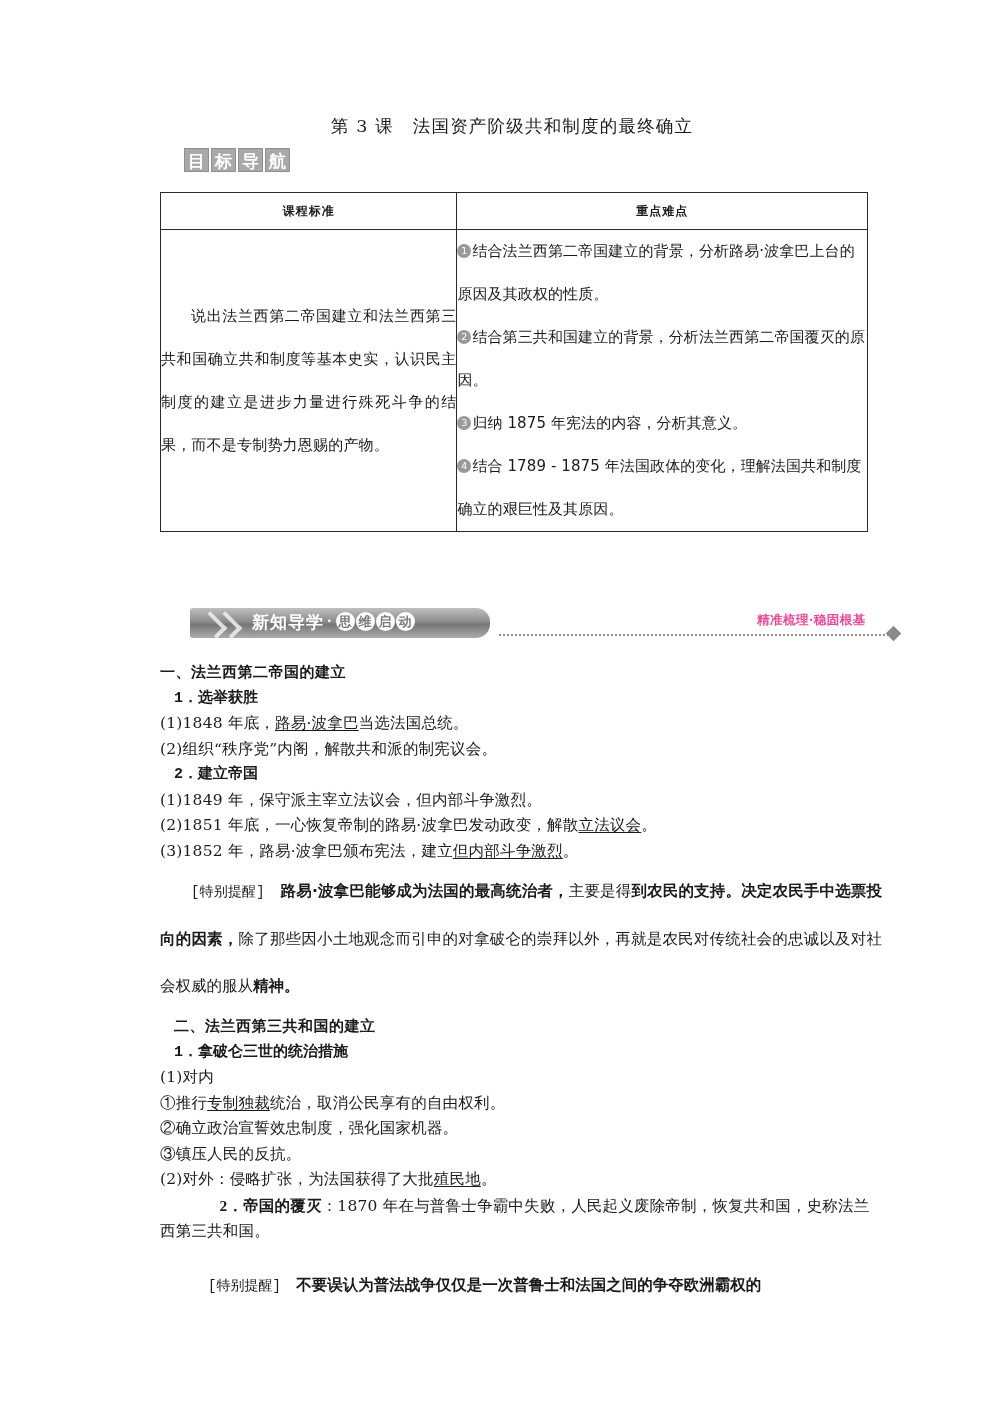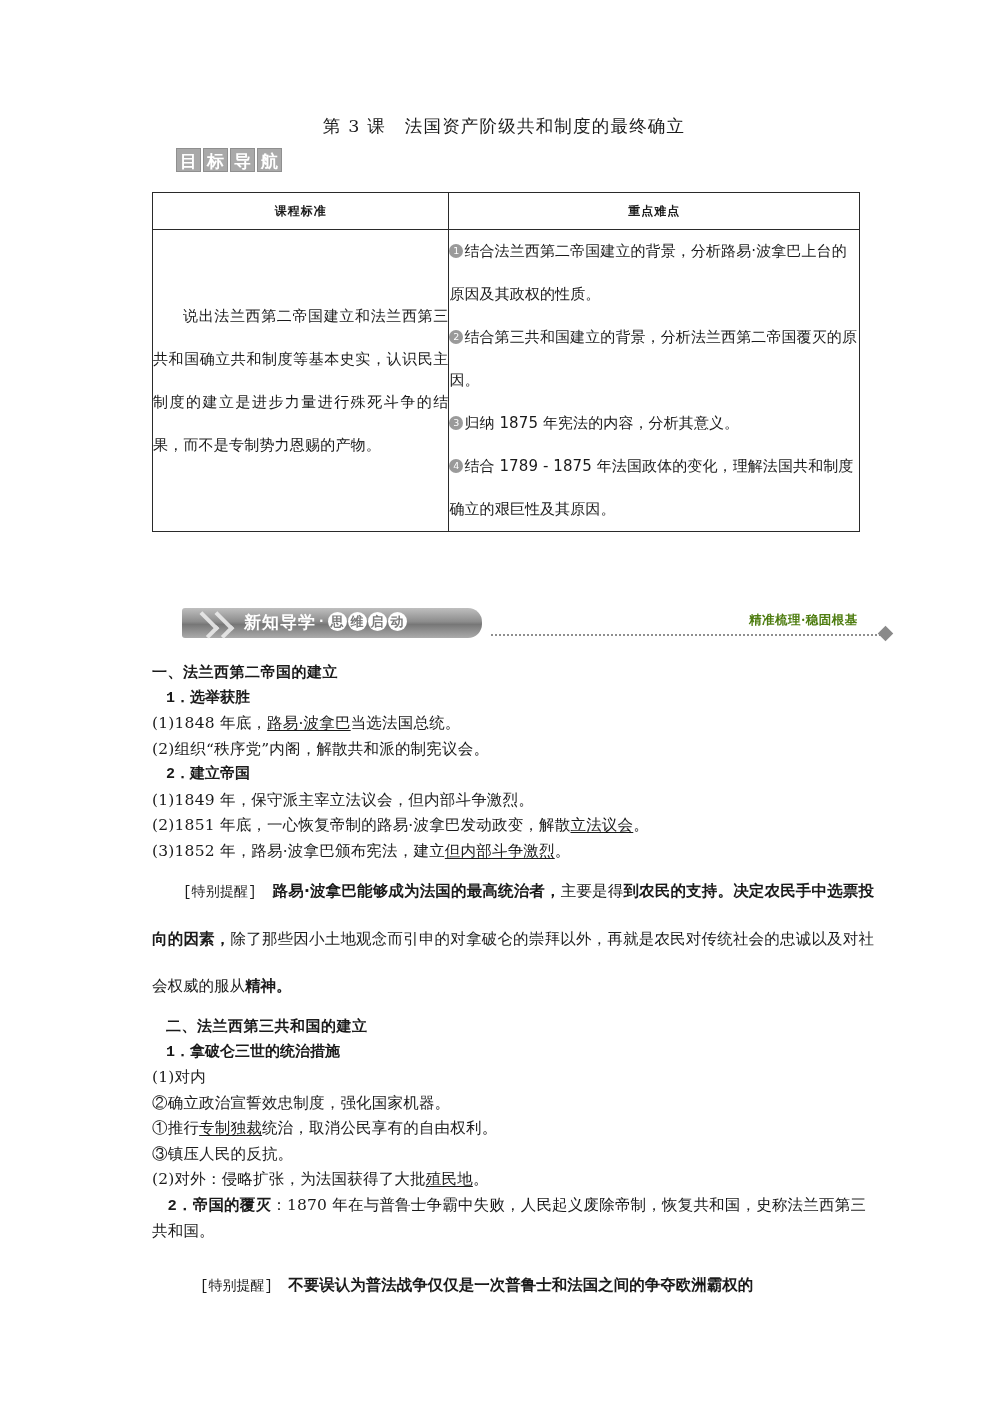--- a/index.html
+++ b/index.html
@@ -11,21 +11,21 @@
     width: 1000px;
     height: 1414px;
     position: relative;
     font-family: "DejaVu Sans", "Liberation Sans", sans-serif;
     color: #1a1a1a;
     overflow: hidden;
   }
 
   .page {
     position: absolute;
-    left: 4px; top: 0;
+    left: 12px; top: 0;
     width: 822px;
     height: 1414px;
   }
 
   
   .lesson-title {
     position: absolute;
     left: 0; top: 114px;
     width: 1000px;
     text-align: center;
@@ -168,21 +168,21 @@
     left: 487px; top: 634px;
     width: 390px;
     border-top: 2.5px dotted #8f8f8f;
   }
   .banner-right {
     position: absolute;
     left: 745px; top: 612px;
     font-family: "DejaVu Serif", "Liberation Serif", serif;
     font-size: 12.5px;
     font-weight: bold;
-    color: #4d7c0f;
+    color: #ec4899;
     letter-spacing: 0.5px;
     white-space: nowrap;
   }
   .banner-diamond {
     position: absolute;
     left: 876px; top: 628px;
     width: 11px; height: 11px;
     background: #8a8a8a;
     transform: rotate(45deg);
   }
@@ -204,22 +204,23 @@
     line-height: 25.5px;
     padding-left: 14px;
   }
   .p-item {
     font-family: "DejaVu Serif", "Liberation Serif", serif;
     font-size: 15.5px;
     line-height: 25.5px;
     letter-spacing: 0.2px;
   }
   .p-item .bold-cn {
-    font-family: Liberation Mono, monospace;
-    font-weight: bold;
+    font-family: Liberation Serif, serif;
+    font-weight: bold;
+    margin-left: 44px;
   }
   u.key { text-decoration: underline; text-underline-offset: 2px; }
 
   .tip-block {
     font-family: "DejaVu Serif", "Liberation Serif", serif;
     font-size: 15.5px;
     line-height: 47px;
     text-align: justify;
     text-justify: inter-ideograph;
   }
@@ -305,22 +306,22 @@
   </div>
 
   <div class="body-block tip-block indent2" style="top:868px; width:722px;">
     <span class="tip-label">[特别提醒]</span>　<span class="b">路易·波拿巴能够成为法国的最高统治者，</span><span>主要是得</span><span class="b">到农民的支持。决定农</span><span class="b">民手中选票投向的因素，</span><span>除了那些因小土地观念而引申的对拿破仑的崇拜以外，再就是农民对传统社会的忠诚以及对社会权威的服从</span><span class="b">精神。</span>
   </div>
 
   <div class="body-block" style="top:1014px;">
     <div class="h-sec hang">二、法兰西第三共和国的建立</div>
     <div class="h-sub">1．拿破仑三世的统治措施</div>
     <div class="p-item">(1)对内</div>
+    <div class="p-item"><span>①推行</span><u class="key">专制独裁</u><span>统治，取消公民享有的自由权利。</span></div>
     <div class="p-item">②确立政治宣誓效忠制度，强化国家机器。</div>
-    <div class="p-item"><span>①推行</span><u class="key">专制独裁</u><span>统治，取消公民享有的自由权利。</span></div>
     <div class="p-item">③镇压人民的反抗。</div>
     <div class="p-item"><span>(2)对外：侵略扩张，为法国获得了大批</span><u class="key">殖民地</u><span>。</span></div>
     <div class="p-item" style="text-indent:1em;"><span class="bold-cn">2．帝国的覆灭</span><span>：1870 年在与普鲁士争霸中失败，人民起义废除帝制，恢复共和国，史称法兰西第三共和国。</span></div>
   </div>
 
   <div class="body-block tip-block" style="top:1272px; width:722px; line-height:26px;margin-left:48px;">
     <span class="tip-label">[特别提醒]</span>　<span class="b">不要误认为普法战争仅仅是一次普鲁士和法国之间的争夺欧洲霸权的</span>
   </div>
 
 </div>

